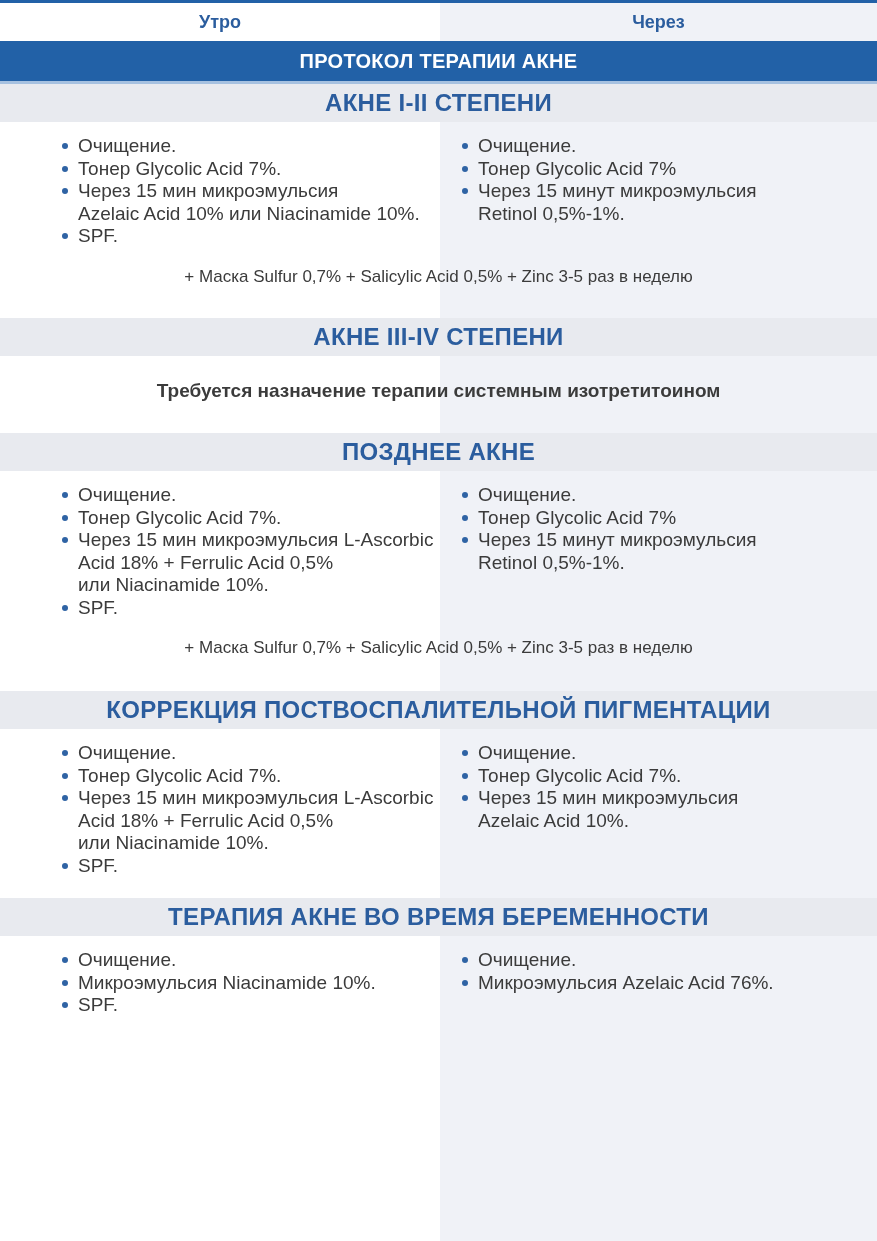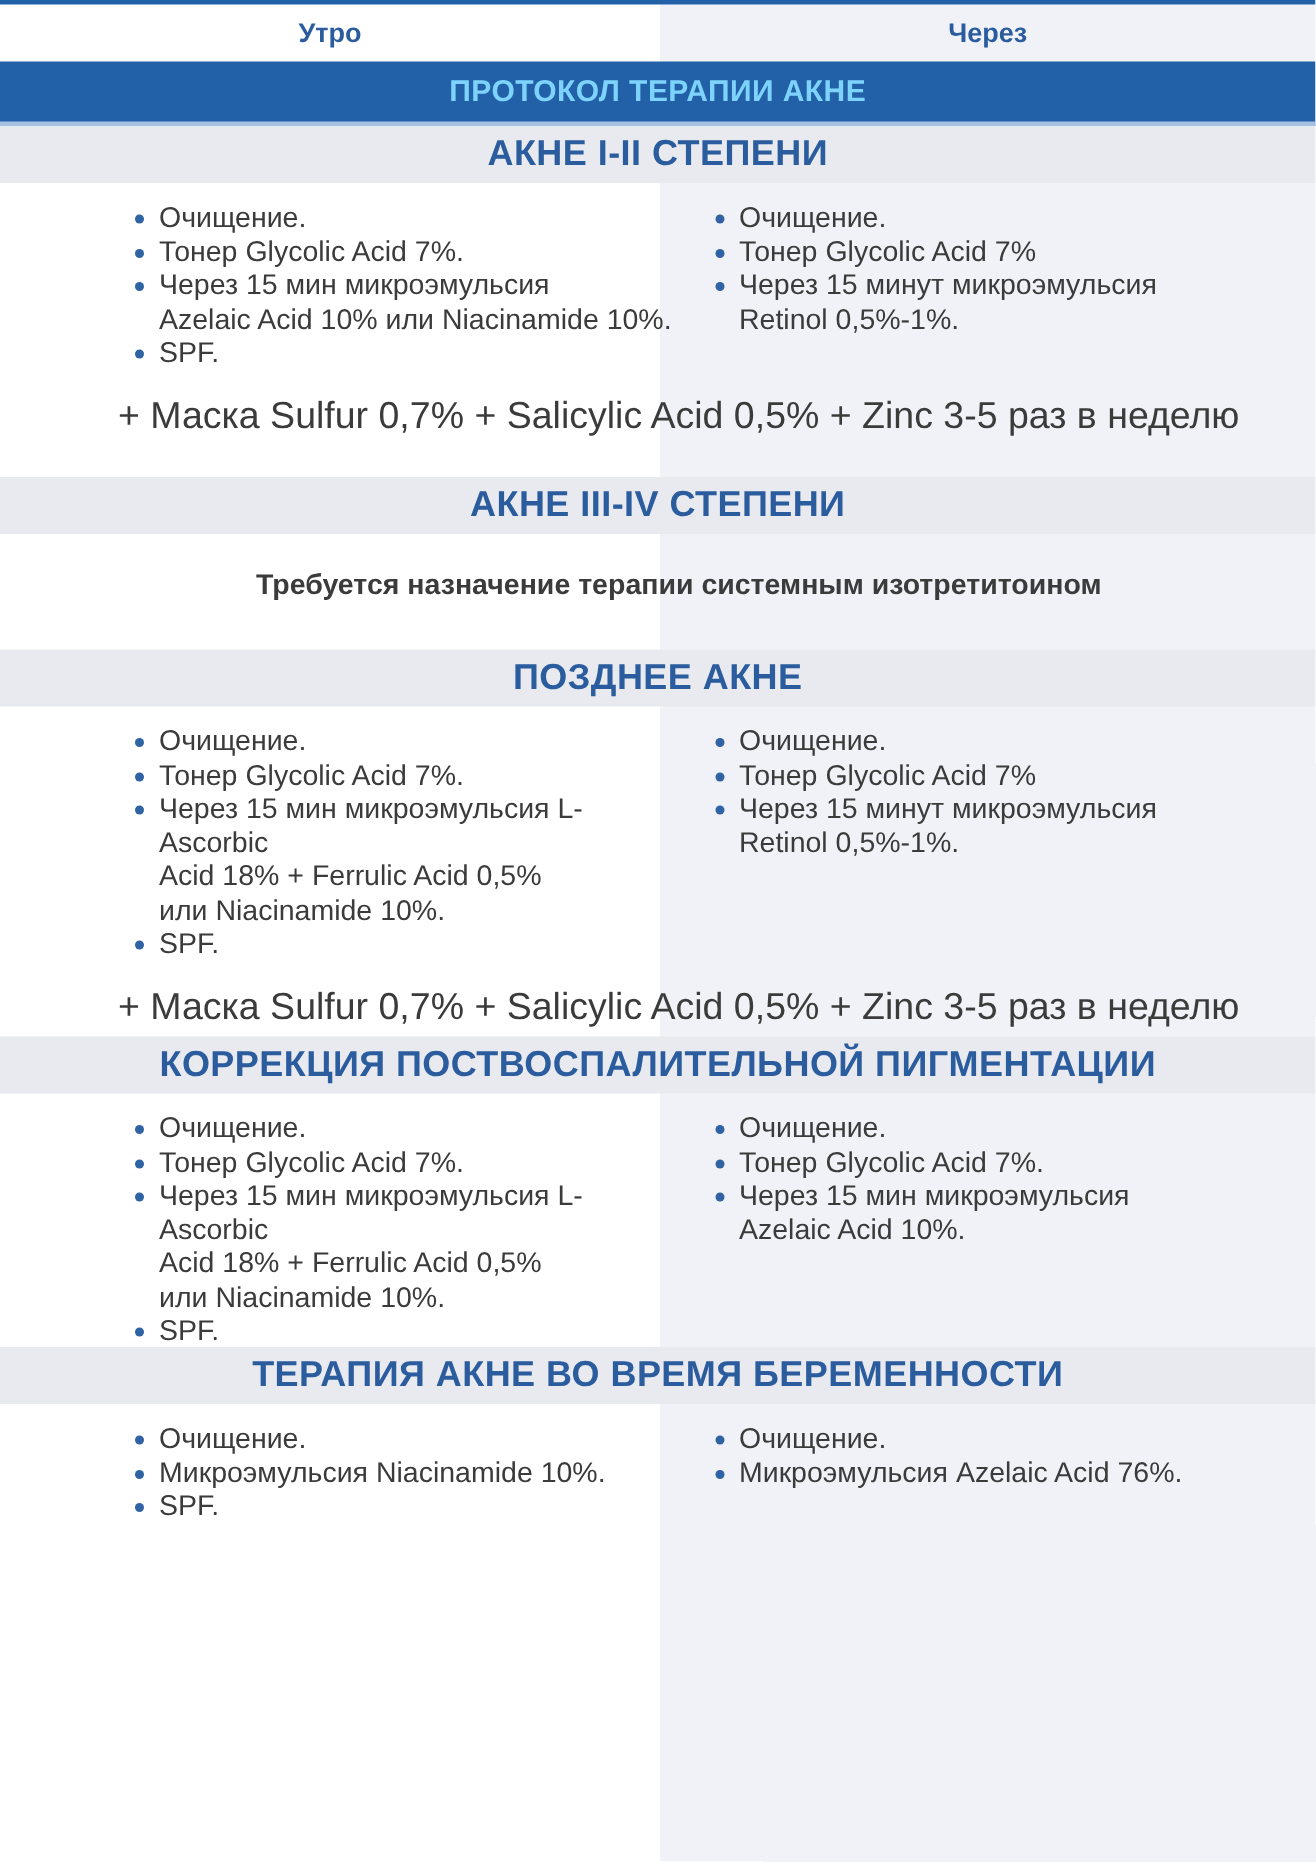--- a/index.html
+++ b/index.html
@@ -32,31 +32,31 @@
     color:var(--heading-blue,#2b5d9e);
   }
   .col-header-cell.morning{width:440px;}
   .col-header-cell.evening{width:437px;}
   .title-banner{
     position:relative;
     height:40px;
     background:var(--banner-blue,#2261a7);
     border-bottom:3px solid var(--banner-underline,#a6c1e0);
     display:flex;align-items:center;justify-content:center;
-    color:#7dd3fc;font-weight:bold;font-size:20px;letter-spacing:0.3px;
+    color:#ffffff;font-weight:bold;font-size:20px;letter-spacing:0.3px;
   }
   .section-heading{
     position:relative;
     height:38px;
     background:var(--section-bg,#e8eaef);
     display:flex;align-items:center;justify-content:center;
     color:var(--heading-blue,#2b5d9e);
     font-weight:bold;font-size:24px;letter-spacing:0.3px;
   }
-  .section-content{overflow:hidden;padding-left:28px;}
+  .section-content{overflow:hidden;}
   .sec-acne-1-2 .section-content{height:196px;}
   .sec-acne-3-4 .section-content{height:77px;}
   .sec-late-acne .section-content{height:220px;}
   .sec-pigmentation .section-content{height:169px;}
   .sec-pregnancy .section-content{height:305px;}
   .cols{display:flex;}
   .list{
     list-style:none;margin:0;
     font-size:19px;line-height:22.5px;
   }
@@ -69,21 +69,21 @@
   }
   .list li::before{
     content:"";
     position:absolute;left:0;top:8px;
     width:6px;height:6px;border-radius:50%;
     background:var(--bullet,#2f63a4);
   }
   .note{
     margin:18px 0 0 0;
     text-align:center;
-    font-size:25px;line-height:22.5px;
+    font-size:17px;line-height:22.5px;
   }
   .full-text{
     margin:24px 0 0 0;
     text-align:center;
     font-size:19px;line-height:22.5px;font-weight:bold;
   }
 </style>
 </head>
 <body>
 

